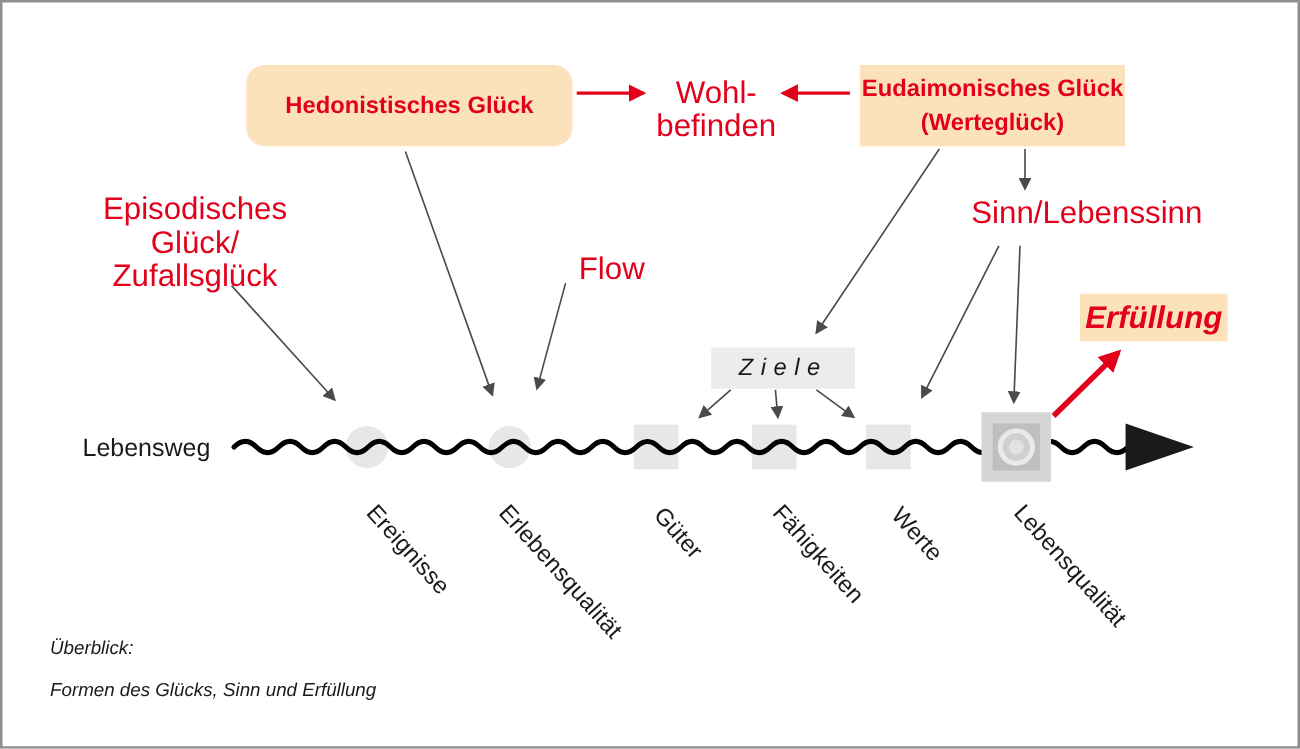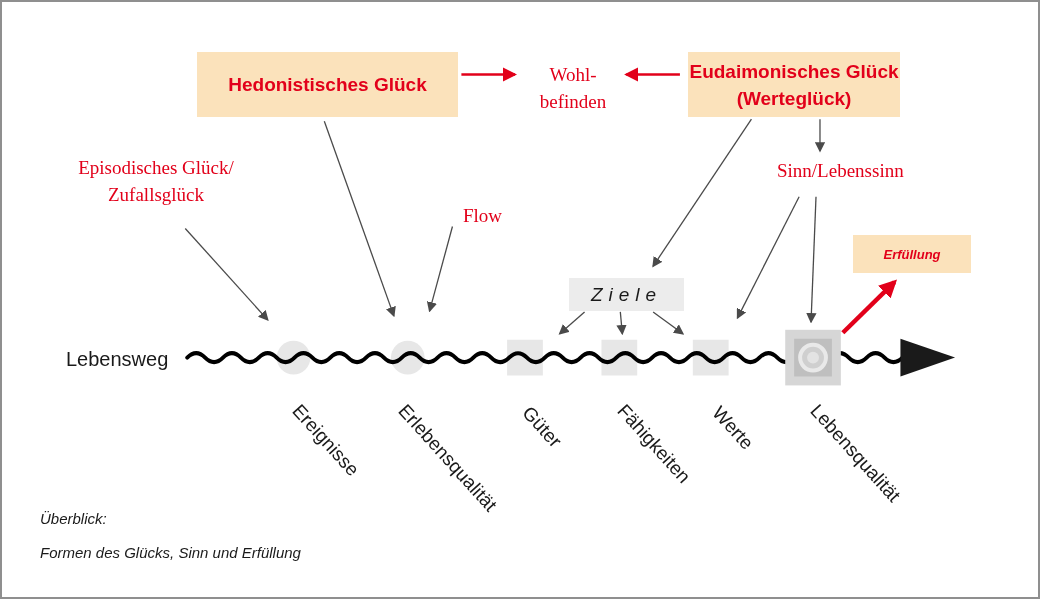--- a/index.html
+++ b/index.html
@@ -10,26 +10,26 @@
   }
   .abs{position:absolute;}
   svg.layer{position:absolute;left:0;top:0;width:100%;height:100%;pointer-events:none;}
 
   .topbox{
     background:var(--beige,#fbe2bb);
     color:var(--red,#e2001a);
     font-weight:bold;font-size:19px;line-height:27px;text-align:center;
     display:flex;flex-direction:column;justify-content:center;
   }
-  .redlabel{color:var(--red,#e2001a);font-size:19px;line-height:27px;font-family:Liberation Serif, serif;}
+  .redlabel{color:var(--red,#e2001a);font-size:25px;line-height:27px;}
   .center{text-align:center;}
   .fulfillbox{
     background:var(--beige,#fbe2bb);color:var(--red,#e2001a);
-    font-weight:bold;font-style:italic;font-size:13px;
-    display:flex;align-items:center;justify-content:center;
+    font-weight:bold;font-style:italic;font-size:25px;
+    display:flex;align-items:center;justify-content:center;margin-left:11px;
   }
   .zielebox{
     background:var(--ziele_gray,#ececec);color:var(--ink,#1a1a1a);
     font-style:italic;font-size:19px;letter-spacing:6px;
     display:flex;align-items:center;justify-content:center;
   }
   .inklabel{font-size:20px;color:var(--ink,#1a1a1a);}
   .axis-label{
     position:absolute;font-size:19px;color:var(--ink,#1a1a1a);
     white-space:nowrap;transform-origin:0 0;transform:rotate(48deg);
@@ -84,21 +84,21 @@
       <line x1="654" y1="312" x2="684" y2="334" marker-end="url(#mGray)"></line>
     </g>
 
     <g style="stroke:var(--red,#e2001a)" fill="none">
       <line x1="461" y1="73" x2="515" y2="73" stroke-width="2.6" marker-end="url(#mRed)"></line>
       <line x1="681" y1="73" x2="627" y2="73" stroke-width="2.6" marker-end="url(#mRed)"></line>
       <line x1="845" y1="333" x2="897" y2="282" stroke-width="4.5" marker-end="url(#mRedBig)"></line>
     </g>
   </svg>
 
-  <div class="abs topbox" style="left:195px;top:50px;width:261px;height:65px;">
+  <div class="abs topbox" style="left:195px;top:50px;width:261px;height:65px;border-radius:15px;">
     <div>Hedonistisches Glück</div>
   </div>
   <div class="abs topbox" style="left:686px;top:50px;width:212px;height:65px;">
     <div>Eudaimonisches Glück</div>
     <div>(Werteglück)</div>
   </div>
 
   <div class="abs redlabel center" style="left:521px;top:59px;width:100px;">
     <div>Wohl-</div>
     <div>befinden</div>

